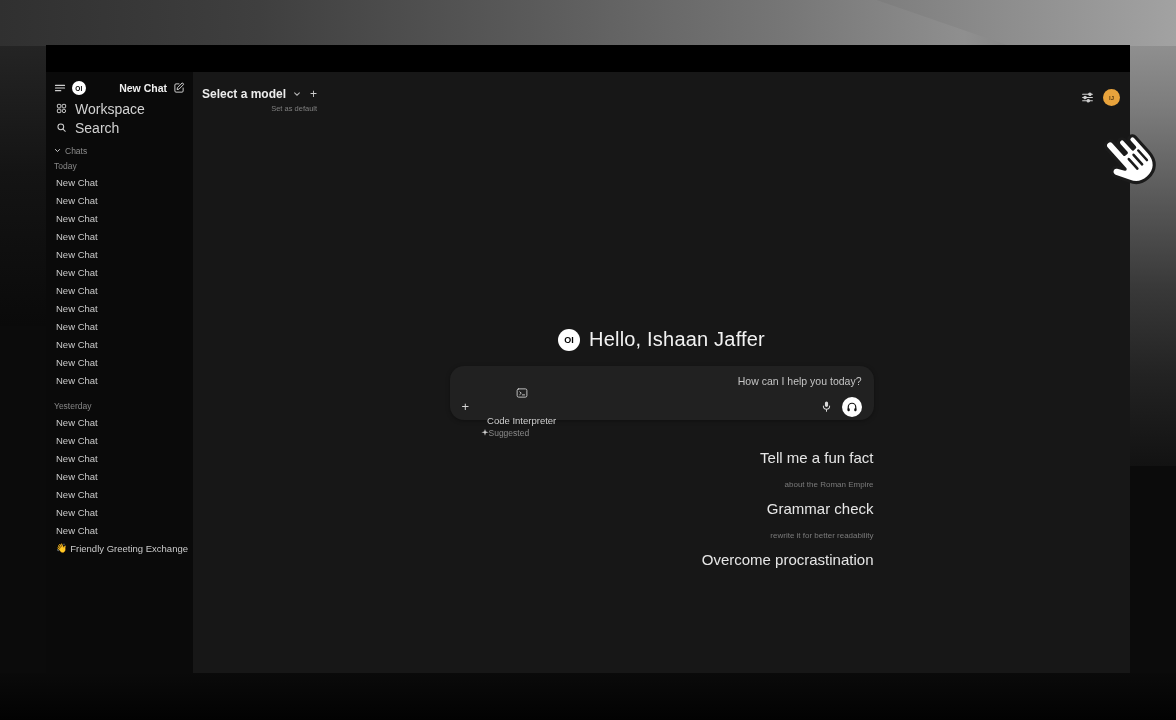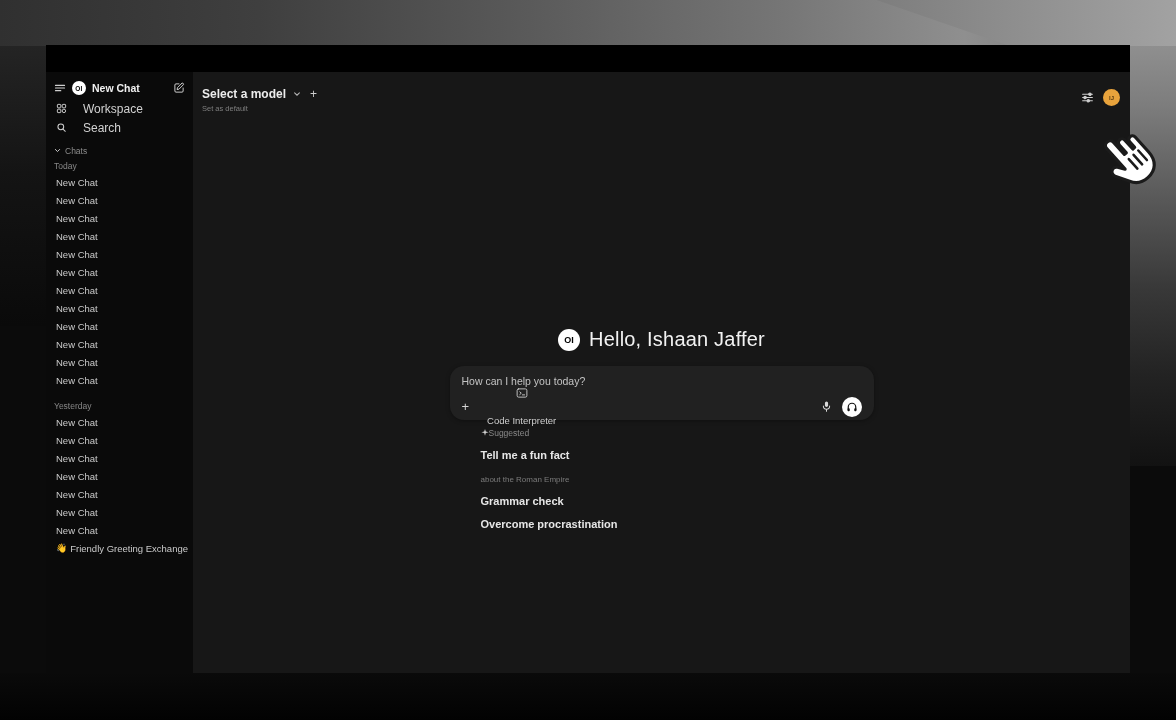--- a/index.html
+++ b/index.html
@@ -12,31 +12,31 @@
   .bg-wedge { position:absolute; top:0; left:760px; width:416px; height:46px;
     background:linear-gradient(90deg,#6f6f6f,#a2a2a2); clip-path:polygon(28% 0,100% 0,100% 100%,60% 100%); }
   .bg-right { position:absolute; top:46px; right:0; width:46px; height:420px;
     background:linear-gradient(180deg,#8f8f8f 0%,#7d7d7d 14%,#565656 38%,#383838 58%,#232323 78%,#121212 100%); }
   .bg-left { position:absolute; top:46px; left:0; width:46px; height:280px;
     background:linear-gradient(180deg,#242424 0%,#141414 45%,#0a0a0a 100%); }
   .bg-bottom { position:absolute; left:0; bottom:0; width:1176px; height:47px;
     background:linear-gradient(180deg,#0a0a0a,#020202); }
 
   
-  .window { position:absolute; left:46px; top:45px; width:1084px; height:628px; background:#5eead4; }
+  .window { position:absolute; left:46px; top:45px; width:1084px; height:628px; background:#5eead4;text-align:right; }
   .titlebar { height:27px; background:#000; }
   .app-body { display:flex; height:601px; }
 
   
   .sidebar { width:147px; height:601px; background:#0a0a0a; padding:5px 8px; flex:none; color:#c9c9c9; }
   .side-header { display:flex; align-items:center; height:22px; gap:6px; }
   .icon-btn { display:flex; align-items:center; justify-content:center; color:#cfcfcf; cursor:pointer; }
   .logo-circle { width:14px; height:14px; border-radius:50%; background:#fff; color:#000; font-size:6.5px; font-weight:bold; display:flex; align-items:center; justify-content:center; letter-spacing:.2px; }
   .side-title { font-size:10.5px; font-weight:bold; color:#f0f0f0; flex:1; }
-  .nav-row { display:flex; align-items:center; gap:16px; height:19px; font-size:12px; color:#d2d2d2; border-radius:4px; cursor:pointer; padding:0 2px; }
+  .nav-row { display:flex; align-items:center; gap:8px; height:19px; font-size:14px; color:#d2d2d2; border-radius:4px; cursor:pointer; padding:0 2px; }
   .sect-row { display:flex; align-items:center; gap:4px; height:15px; margin-top:6px; font-size:8.5px; color:#8d8d8d; }
   .group-label { height:15px; font-size:8.5px; color:#878787; display:flex; align-items:flex-end; padding-bottom:2px; }
   .chat-item { height:18px; display:flex; align-items:center; font-size:9.5px; color:#cbcbcb; border-radius:4px; padding:0 2px; cursor:pointer; white-space:nowrap; }
   .chat-item .emoji { color:#e8a33c; margin-right:3px; font-size:9px; }
   .yesterday-gap { margin-top:9px; }
 
   
   .main { position:relative; flex:1; background:#171717; height:601px; }
   .main-header { position:absolute; top:0; left:0; right:0; height:54px; padding:15px 10px 0 9px; display:flex; justify-content:space-between; align-items:flex-start; }
   .model-block {}
@@ -61,21 +61,21 @@
   .tool-chip { display:flex; align-items:center; gap:16px; margin-left:8px; cursor:pointer;flex-direction:column; }
   .tool-chip-label { font-size:9.5px; color:#d0d0d0; }
   .composer-spacer { flex:1; }
   .mic-btn { color:#d9d9d9; cursor:pointer; display:flex; }
   .voice-btn { width:20px; height:20px; border-radius:50%; background:#fff; color:#111; display:flex; align-items:center; justify-content:center; cursor:pointer; }
 
   .suggested { width:424px; padding-left:31px; margin-top:8px; }
   .suggested-head { display:flex; align-items:center; gap:0; color:#8a8a8a; }
   .suggested-label { font-size:8.5px; color:#8a8a8a; }
   .sug-item { margin-top:11px; cursor:pointer; }
-  .sug-title { font-size:11px; font-weight:700; color:#e6e6e6; }
+  .sug-title { font-size:15px; font-weight:400; color:#e6e6e6; }
   .sug-sub { font-size:8px; color:#7b7b7b; margin-top:14px; }
 
   
   .cursor { position:absolute; left:1102px; top:126px; width:56px; height:64px; pointer-events:none; z-index:50; }
 
   svg { display:block; }
 </style>
 </head>
 <body>
 
@@ -303,20 +303,21 @@
             </div>
             <div>
 
                 <div class="sug-item">
                   <div class="sug-title">Tell me a fun fact</div>
                   <div class="sug-sub">about the Roman Empire</div>
                 </div>
 
                 <div class="sug-item">
                   <div class="sug-title">Grammar check</div>
+                  <div class="sug-sub">rewrite it for better readability</div>
                 </div>
 
                 <div class="sug-item">
                   <div class="sug-title">Overcome procrastination</div>
                 </div>
               </div>
           </div>
         </div>
 
       </div>

